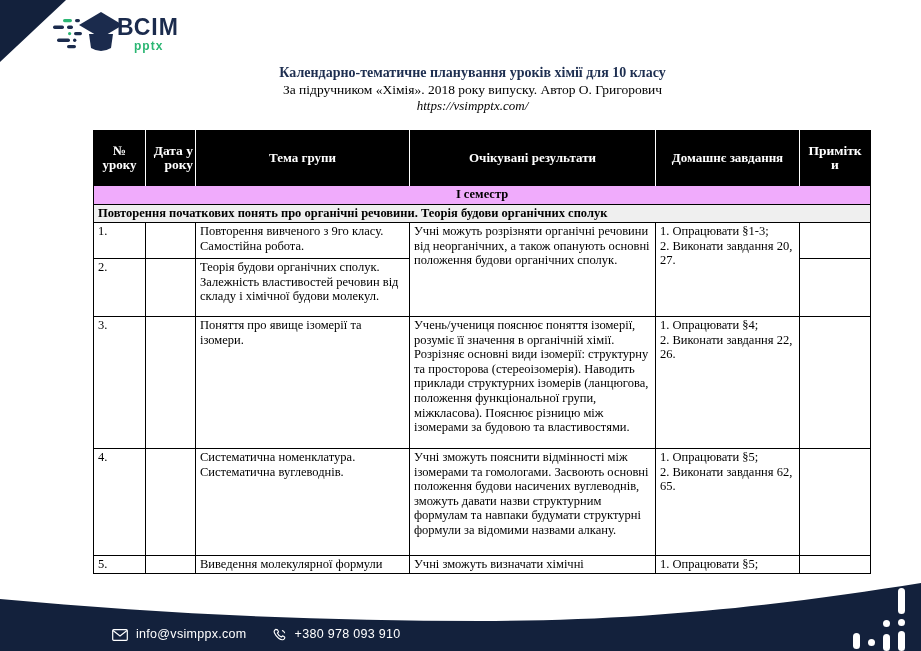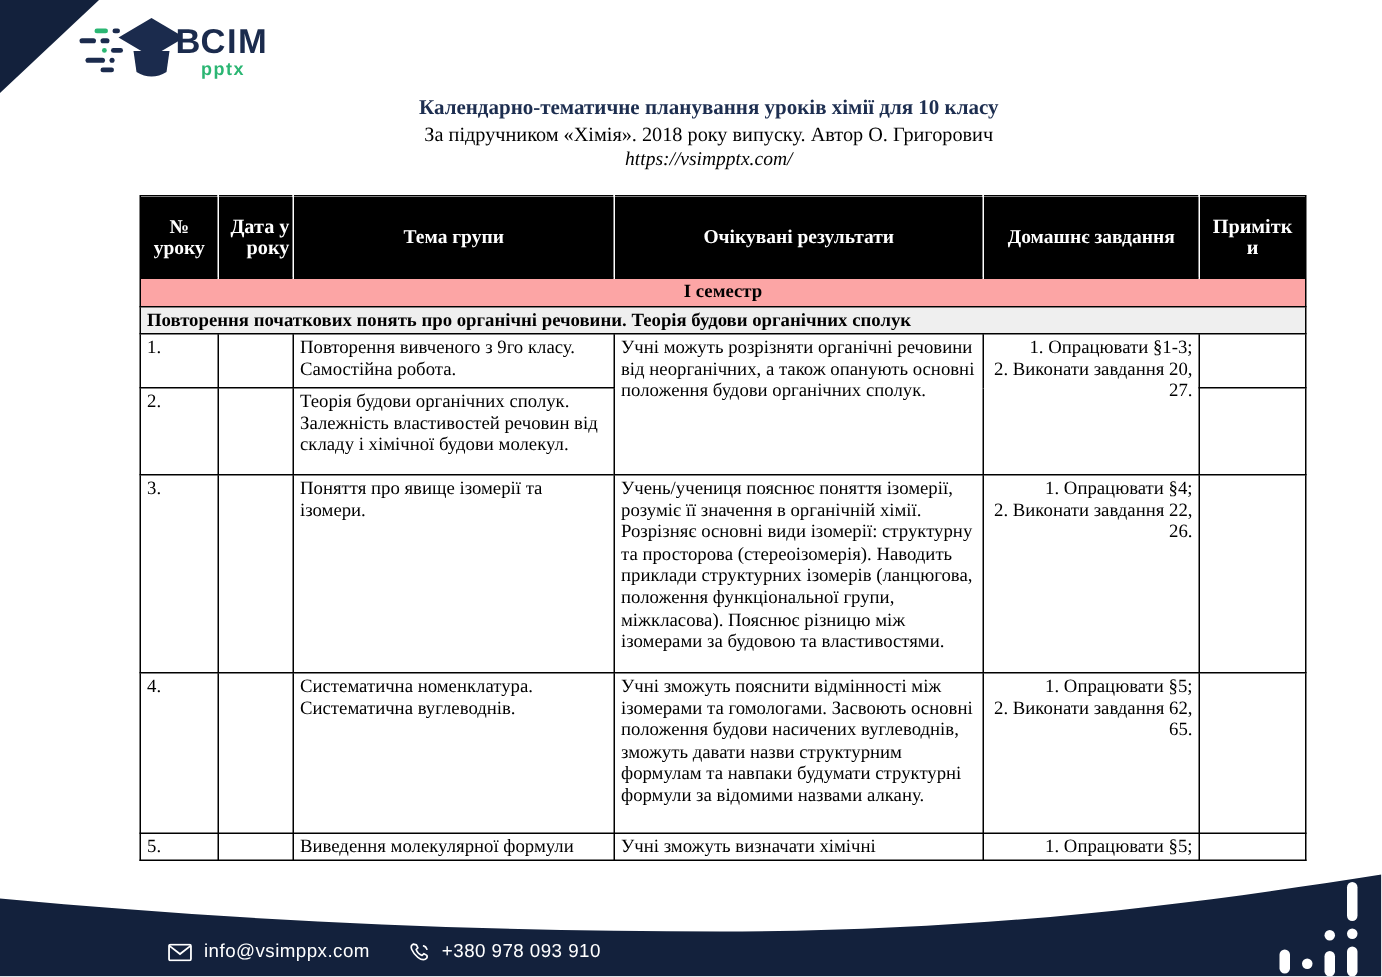--- a/index.html
+++ b/index.html
@@ -33,34 +33,34 @@
     text-align:center;vertical-align:middle;padding:1px 2px;
     border-left:1px solid #fff;border-right:1px solid #fff;
     overflow:hidden;
   }
   table.plan th:first-child{border-left:1px solid #000;}
   table.plan th:last-child{border-right:1px solid #000;font-size:13.5px;word-break:break-all;padding:13px 6px;}
   table.plan th.th-date{font-size:13.5px;word-break:break-all;text-align:right;}
   tr.header-row{height:46px;}
   tr.semester-row{height:19px;}
   tr.semester-row td{
-    background:#fca5a5;color:#fff;font-weight:bold;font-size:13px;text-align:center;
+    background:#f0abfc;color:#fff;font-weight:bold;font-size:13px;text-align:center;
     border-top:2px solid #fff;border-bottom:2px solid #fff;padding:0;line-height:15px;
   }
   tr.section-row{height:18px;}
   tr.section-row td{
     background:#efefef;color:#101c36;font-weight:bold;font-size:13px;
     border:1px solid #000;padding:0;line-height:16px;overflow:hidden;
   }
   table.plan tbody td{
     border:1px solid #000;vertical-align:top;font-size:12.5px;line-height:14.6px;
     padding:1px 4px 0 4px;color:#000;overflow:hidden;
   }
   td.num{vertical-align:middle;text-align:left;padding-left:7px;}
-  td.hw{white-space:pre-line;text-align:right;}
+  td.hw{white-space:pre-line;}
   tr.r1{height:36px;} tr.r2{height:58px;} tr.r3{height:132px;} tr.r4{height:107px;} tr.r5{height:18px;}
   
   .footer-band{position:absolute;left:0;top:581px;}
   .footer-contact{
     position:absolute;left:112px;top:627px;display:flex;align-items:flex-end;gap:8px;
     font-family:"Liberation Sans",sans-serif;font-size:12.5px;color:#fff;
   }
   .footer-contact .txt{letter-spacing:0.3px;}
   .footer-contact .ic{display:inline-flex;align-items:center;}
   .gap{width:10px;}

